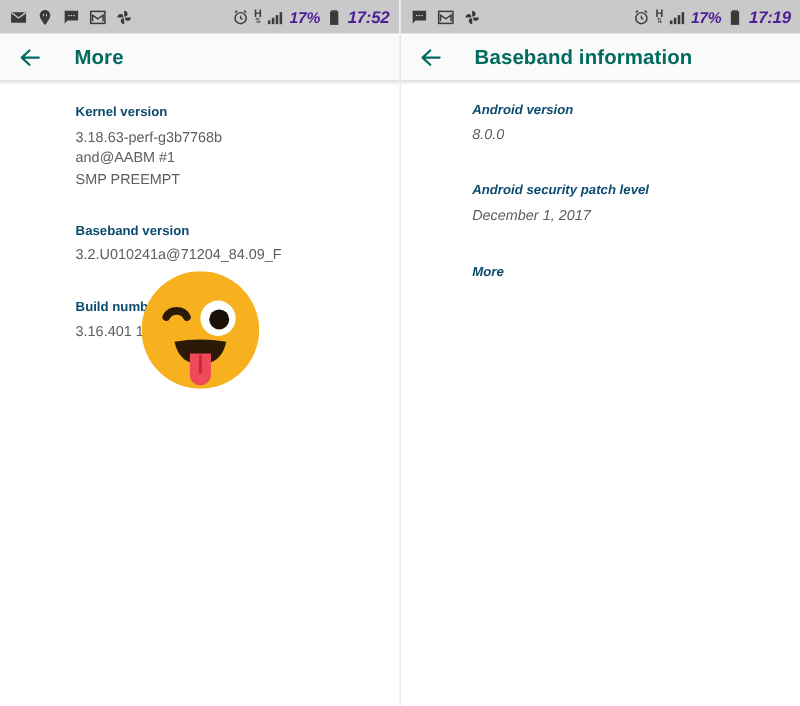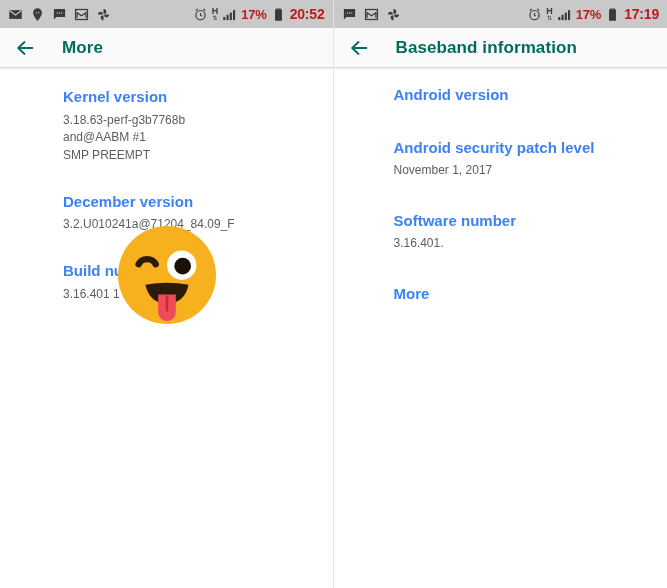--- a/index.html
+++ b/index.html
@@ -50,25 +50,26 @@
     flex: 0 0 auto;
   }
   .sb-icon {
     width: 15px;
     height: 15px;
     display: block;
     fill: #3a3a3a;
   }
   .sb-text {
     font-size: 13px;
-    color: #b91c1c;
+    color: #4c1d95;
     font-weight: bold;
     letter-spacing: -0.2px;
     line-height: 1;
     white-space: nowrap;
+    font-style: italic;
   }
   .sb-clock { font-size: 14px; }
   .hplus {
     display: flex;
     flex-direction: column;
     align-items: center;
     line-height: 1;
     color: #3a3a3a;
   }
   .hplus .h { font-size: 9px; font-weight: bold; }
@@ -108,35 +109,35 @@
     padding: 18px 0 0 0;
     position: relative;
     height: 520px;
     box-sizing: border-box;
   }
   .item {
     padding: 0 16px 0 63px;
     margin-bottom: 26px;
   }
   .item-title {
-    font-size: 15px;
-    color: #3b82f6;
+    font-size: 11px;
+    color: #0c4a6e;
     font-weight: bold;
     line-height: 1.5;
     margin-bottom: 3px;
   }
   .item-sub {
     font-size: 12px;
     color: #5d5d5d;
     line-height: 1.48;
     white-space: pre-line;
   }
   .phone.right .item { padding-left: 60px; }
   .phone.right .content { padding-top: 16px; }
-  .phone.right .item { margin-bottom: 30px; }
+  .phone.right .item { margin-bottom: 30px; font-style: italic; }
 
   
   .emoji-wink {
     position: absolute;
     left: 118px;
     top: 226px;
     width: 98px;
     height: 98px;
     z-index: 20;
     pointer-events: none;
@@ -187,21 +188,21 @@
             <rect x="2" y="16" width="3.4" height="5" fill="#3a3a3a"></rect>
             <rect x="7.2" y="12.5" width="3.4" height="8.5" fill="#3a3a3a"></rect>
             <rect x="12.4" y="9" width="3.4" height="12" fill="#3a3a3a"></rect>
             <rect x="17.6" y="5" width="3.4" height="16" fill="#3a3a3a"></rect>
           </svg>
         <span class="sb-text">17%</span>
         <svg class="sb-icon" viewBox="0 0 24 24">
             <rect x="8" y="2.5" width="8" height="2" fill="#3a3a3a"></rect>
             <rect x="6.5" y="4" width="11" height="18" fill="#3a3a3a"></rect>
           </svg>
-        <span class="sb-text sb-clock">20:52</span>
+        <span class="sb-text sb-clock">17:52</span>
       </div>
     </div>
 
     <div class="appbar">
       <div class="back-arrow">
         <svg viewBox="0 0 24 24">
             <path d="M20 12H5M11.5 5.5 4.5 12l7 6.5" fill="none" stroke="#006b5e" stroke-width="2" stroke-linecap="round" stroke-linejoin="round"></path>
           </svg>
       </div>
       <div class="appbar-title">More</div>
@@ -210,21 +211,21 @@
     <div class="content">
 
       <div class="item">
         <div class="item-title">Kernel version</div>
         <div class="item-sub">3.18.63-perf-g3b7768b
 and@AABM #1
 SMP PREEMPT</div>
       </div>
 
       <div class="item">
-        <div class="item-title">December version</div>
+        <div class="item-title">Baseband version</div>
         <div class="item-sub">3.2.U010241a@71204_84.09_F</div>
       </div>
 
       <div class="item">
         <div class="item-title">Build number</div>
         <div class="item-sub">3.16.401                     1 release-keys</div>
       </div>
 
     </div>
 
@@ -289,31 +290,28 @@
             <path d="M20 12H5M11.5 5.5 4.5 12l7 6.5" fill="none" stroke="#006b5e" stroke-width="2" stroke-linecap="round" stroke-linejoin="round"></path>
           </svg>
       </div>
       <div class="appbar-title">Baseband information</div>
     </div>
 
     <div class="content">
 
       <div class="item">
         <div class="item-title">Android version</div>
+        <div class="item-sub">8.0.0</div>
       </div>
 
       <div class="item">
         <div class="item-title">Android security patch level</div>
-        <div class="item-sub">November 1, 2017</div>
-      </div>
-
-      <div class="item">
-        <div class="item-title">Software number</div>
-        <div class="item-sub">3.16.401.</div>
-      </div>
+        <div class="item-sub">December 1, 2017</div>
+      </div>
+
 
       <div class="item">
         <div class="item-title">More</div>
       </div>
 
     </div>
 
   </div>
 
 </div>

